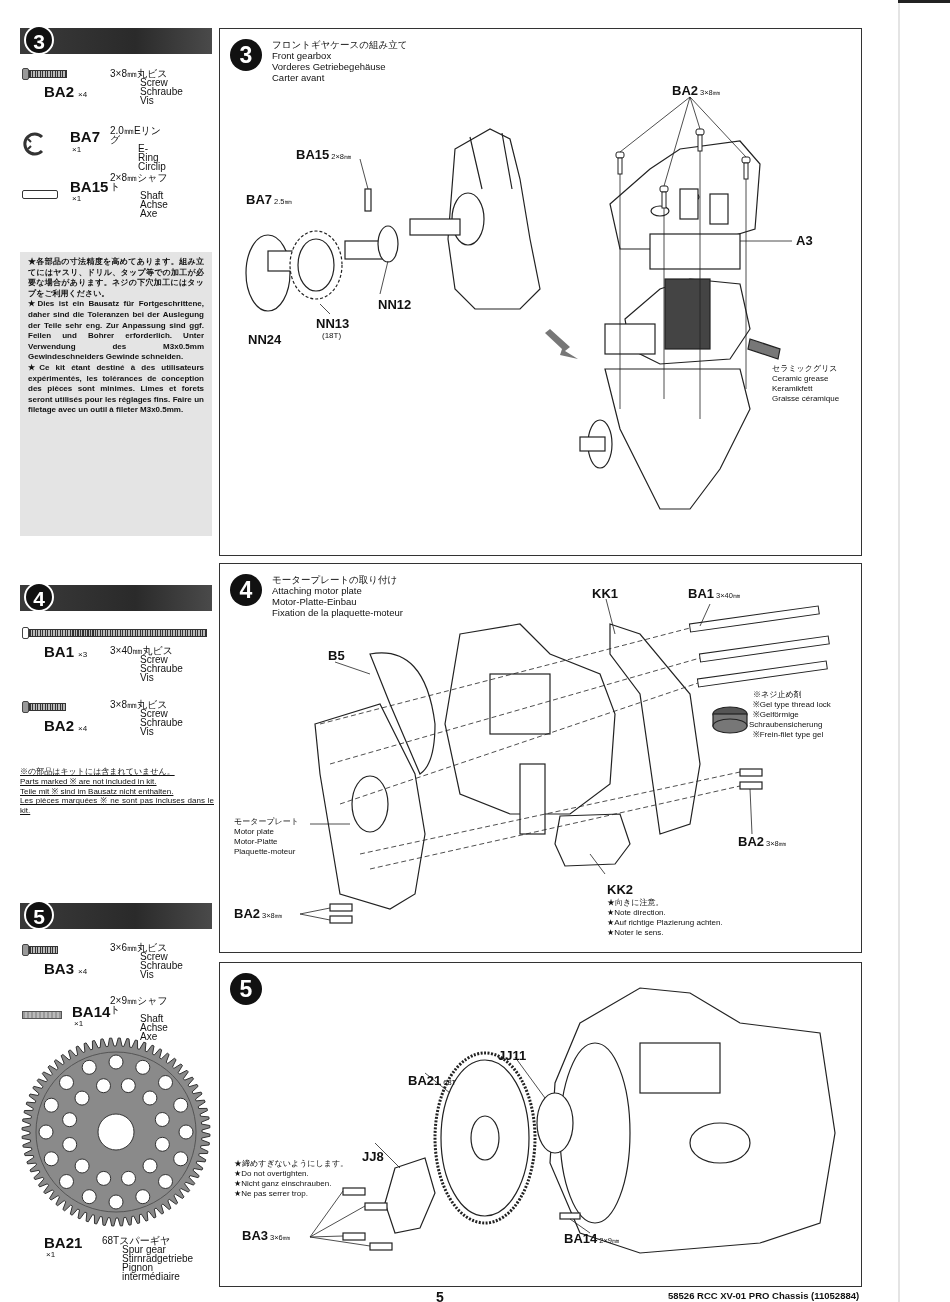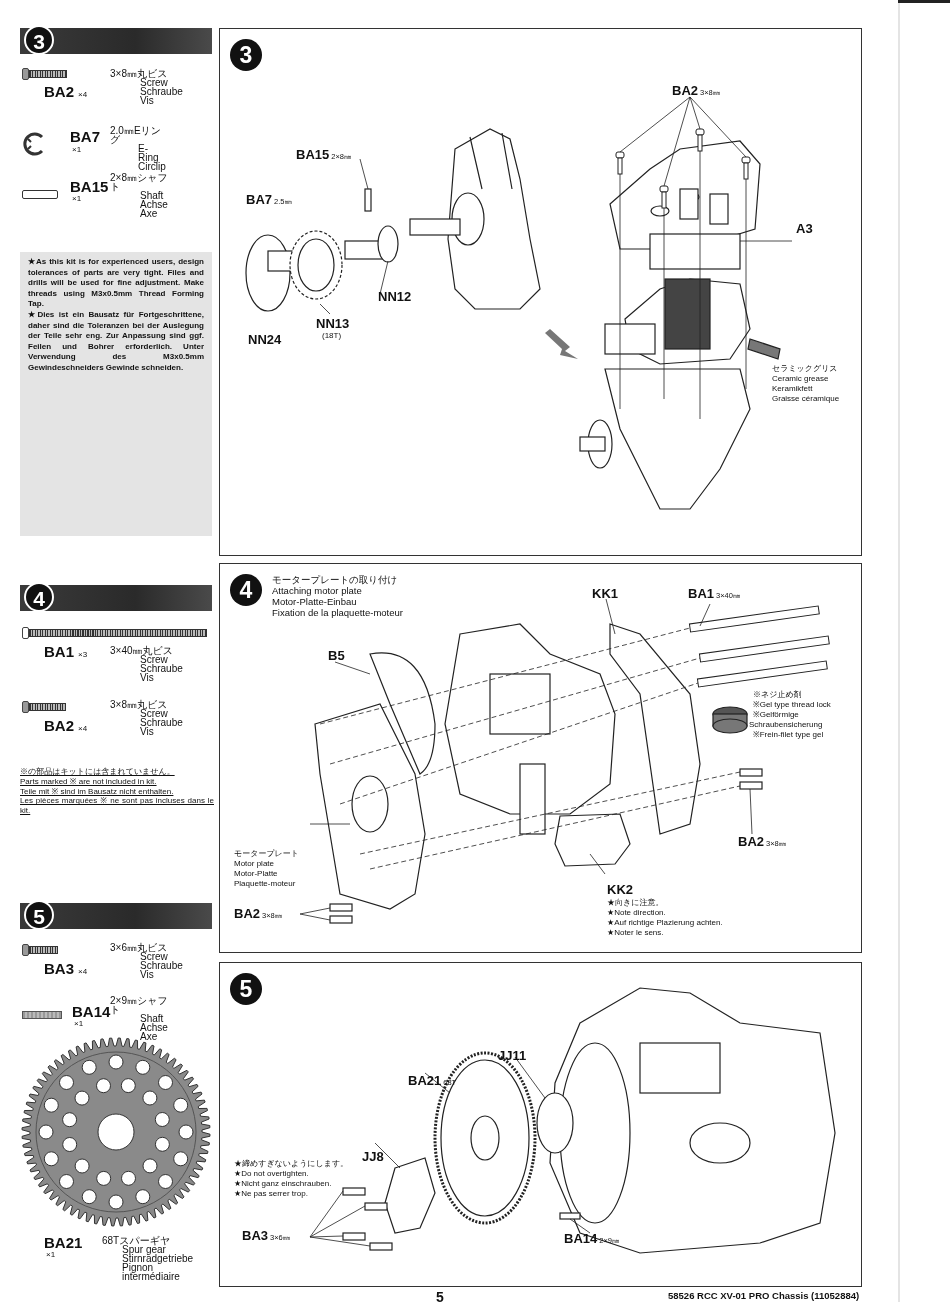--- a/index.html
+++ b/index.html
@@ -92,22 +92,23 @@
   <div class="part-qty-below" style="left:72px;top:194px;">×1</div>
   <div class="part-desc" style="left:140px;top:173px;">
     <span class="jp">2×8㎜シャフト</span>
     <span class="tr">Shaft</span>
     <span class="tr">Achse</span>
     <span class="tr">Axe</span>
   </div>
 </div>
 
 <div class="notice-box">
-  <p>★As this kit is for experienced users, design tolerances of parts are very tight. Files and drills will be used for fine adjustment. Make threads using M3x0.5mm Thread Forming Tap.</p>
+  <p>★各部品の寸法精度を高めてあります。組み立てにはヤスリ、ドリル、タップ等での加工が必要な場合があります。ネジの下穴加工にはタップをご利用ください。</p>
   <p>★Dies ist ein Bausatz für Fortgeschrittene, daher sind die Toleranzen bei der Auslegung der Teile sehr eng. Zur Anpassung sind ggf. Feilen und Bohrer erforderlich. Unter Verwendung des M3x0.5mm Gewindeschneiders Gewinde schneiden.</p>
+  <p>★Ce kit étant destiné à des utilisateurs expérimentés, les tolérances de conception des pièces sont minimes. Limes et forets seront utilisés pour les réglages fins. Faire un filetage avec un outil à fileter M3x0.5mm.</p>
 </div>
 
 <div class="step-header" style="top:585px;">
   <div class="step-badge">4</div>
 </div>
 
 <div class="part">
   <div class="screw" style="left:22px;top:627px;width:186px;">
     <div class="head" style="background:#fff;"></div>
       <div class="shank" style="width:178px;"></div>
@@ -278,28 +279,34 @@
       <line x1="140" y1="130" x2="148" y2="160"></line>
       <line x1="100" y1="275" x2="110" y2="285"></line>
       <line x1="168" y1="232" x2="160" y2="265"></line>
     </g>
 
     <g fill="#777">
         <path d="M330 300 L350 318 L345 322 L358 330 L340 326 L342 320 L325 304 Z"></path>
       </g>
   </svg>
   <div class="panel-badge">3</div>
+  <div class="panel-title">
+    <span>フロントギヤケースの組み立て</span>
+    <span>Front gearbox</span>
+    <span>Vorderes Getriebegehäuse</span>
+    <span>Carter avant</span>
+  </div>
   <div class="callout" style="left:76px;top:118px;"><span>BA15</span><small>2×8㎜</small></div>
   <div class="callout" style="left:26px;top:163px;"><span>BA7</span><small>2.5㎜</small></div>
-  <div class="callout" style="left:158px;top:260px;">NN12</div>
+  <div class="callout" style="left:158px;top:268px;">NN12</div>
   <div class="callout" style="left:96px;top:287px;">NN13</div>
   <div class="callout-note" style="left:102px;top:302px;">(18T)</div>
   <div class="callout" style="left:28px;top:303px;">NN24</div>
   <div class="callout" style="left:452px;top:54px;"><span>BA2</span><small>3×8㎜</small></div>
-  <div class="callout" style="left:576px;top:192px;">A3</div>
+  <div class="callout" style="left:576px;top:204px;">A3</div>
   <div class="callout-note" style="left:552px;top:335px;">
     <span>セラミックグリス</span>
     <span>Ceramic grease</span>
     <span>Keramikfett</span>
     <span>Graisse céramique</span>
   </div>
 </div>
 
 <div class="panel" style="top:563px;height:390px;">
   <svg class="drawing" width="643" height="390">
@@ -362,21 +369,21 @@
   <div class="callout" style="left:468px;top:22px;"><span>BA1</span><small>3×40㎜</small></div>
   <div class="callout" style="left:108px;top:84px;">B5</div>
   <div class="callout-note" style="left:533px;top:126px;">
     <span>※ネジ止め剤</span>
     <span>※Gel type thread lock</span>
     <span>※Gelförmige</span>
     <span style="margin-left:-4px;">Schraubensicherung</span>
     <span>※Frein-filet type gel</span>
   </div>
   <div class="callout" style="left:518px;top:270px;"><span>BA2</span><small>3×8㎜</small></div>
-  <div class="callout-note" style="left:14px;top:253px;margin-top:32px;">
+  <div class="callout-note" style="left:14px;top:253px;">
     <span>モータープレート</span>
     <span>Motor plate</span>
     <span>Motor-Platte</span>
     <span>Plaquette-moteur</span>
   </div>
   <div class="callout" style="left:14px;top:342px;"><span>BA2</span><small>3×8㎜</small></div>
   <div class="callout" style="left:387px;top:318px;">KK2</div>
   <div class="callout-note" style="left:387px;top:334px;">
     <span>★向きに注意。</span>
     <span>★Note direction.</span>

